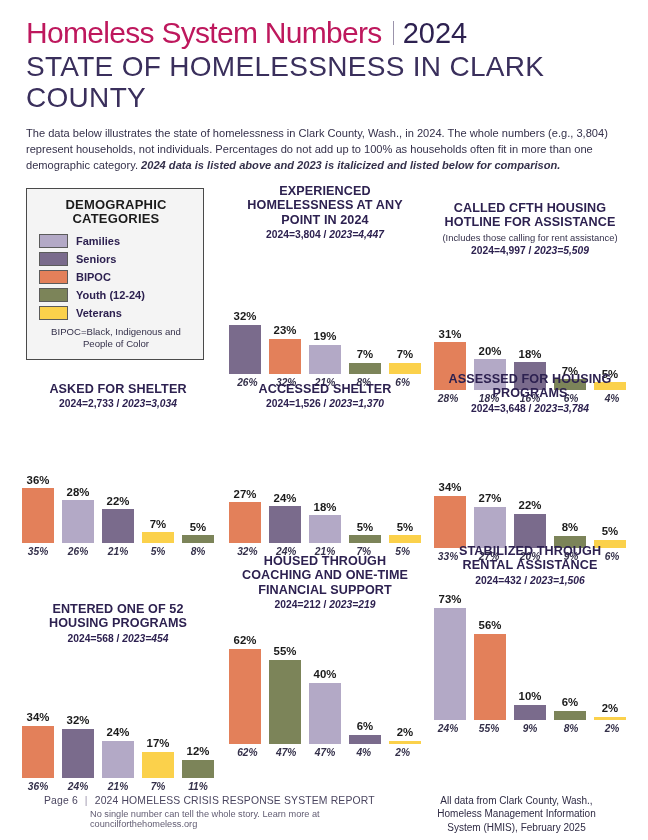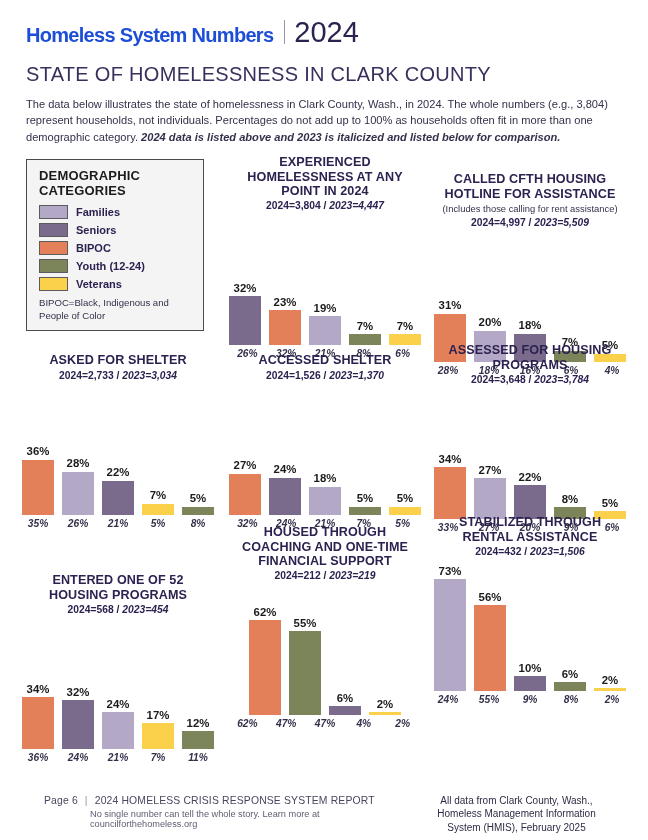--- a/index.html
+++ b/index.html
@@ -7,46 +7,46 @@
     width:648px;height:840px;background:#ffffff;
     font-family:"Liberation Sans", sans-serif;
     color:#2d2150;overflow:hidden;position:relative;
   }
   .page{position:relative;width:648px;height:840px;}
 
   
   .header{padding:18px 26px 0 26px;}
   .title-line{display:flex;align-items:baseline;}
   .title-main{
-    font-size:20px;font-weight:bold;letter-spacing:-0.7px;
-    color:#1d4ed8;line-height:1.0;
+    font-size:30px;font-weight:normal;letter-spacing:-0.7px;
+    color:#be185d;line-height:1.0;
   }
   .title-sep{
     display:inline-block;width:1px;height:24px;background:#9b93ab;
     margin:0 9px 0 11px;position:relative;top:2px;
   }
   .title-year{font-size:29px;font-weight:400;color:#2d2150;line-height:1.0;}
   .subtitle{
-    font-size:20px;font-weight:400;color:#3a2f5c;letter-spacing:0.3px;
-    margin-top:16px;line-height:1.1;
+    font-size:28px;font-weight:400;color:#3a2f5c;letter-spacing:0.3px;
+    margin-top:4px;line-height:1.1;
   }
   .intro{
     margin-top:11px;font-size:11.1px;line-height:1.48;color:#34304a;
     max-width:610px;
   }
   .intro .em{font-style:italic;font-weight:bold;}
 
   
   .grid{position:relative;margin-top:8px;}
   .cell{position:absolute;}
 
   
   .legend-box{
     border:1px solid #4a4a4a;background:#f4f4f4;
-    width:178px;padding:9px 10px 8px 12px;box-sizing:border-box;
+    width:178px;padding:9px 10px 8px 12px;box-sizing:border-box;text-align:center;
   }
   .legend-title{
     font-size:13px;font-weight:bold;color:#1b1b1b;line-height:1.12;
     letter-spacing:0.2px;margin-bottom:7px;
   }
   .legend-row{display:flex;align-items:center;margin-bottom:4px;}
   .swatch{
     width:27px;height:12px;border:1px solid #5b5b5b;margin-right:8px;
     flex:0 0 auto;
   }
@@ -379,20 +379,24 @@
           <div class="plot" style="height: 128px;">
             <div class="bar-col">
               <div class="bar-val">62%</div>
               <div class="bar" style="height: 95px; background: rgb(227, 128, 90);"></div>
             </div>
             <div class="bar-col">
               <div class="bar-val">55%</div>
               <div class="bar" style="height: 84px; background: rgb(124, 132, 89);"></div>
             </div>
             <div class="bar-col">
+              <div class="bar-val">40%</div>
+              <div class="bar" style="height: 61px; background: rgb(179, 169, 198);"></div>
+            </div>
+            <div class="bar-col">
               <div class="bar-val">6%</div>
               <div class="bar" style="height: 9px; background: rgb(122, 107, 140);"></div>
             </div>
             <div class="bar-col">
               <div class="bar-val">2%</div>
               <div class="bar" style="height: 3px; background: rgb(251, 209, 75);"></div>
             </div>
           </div>
           <div class="axis">
             <div class="axis-cell">62%</div>

